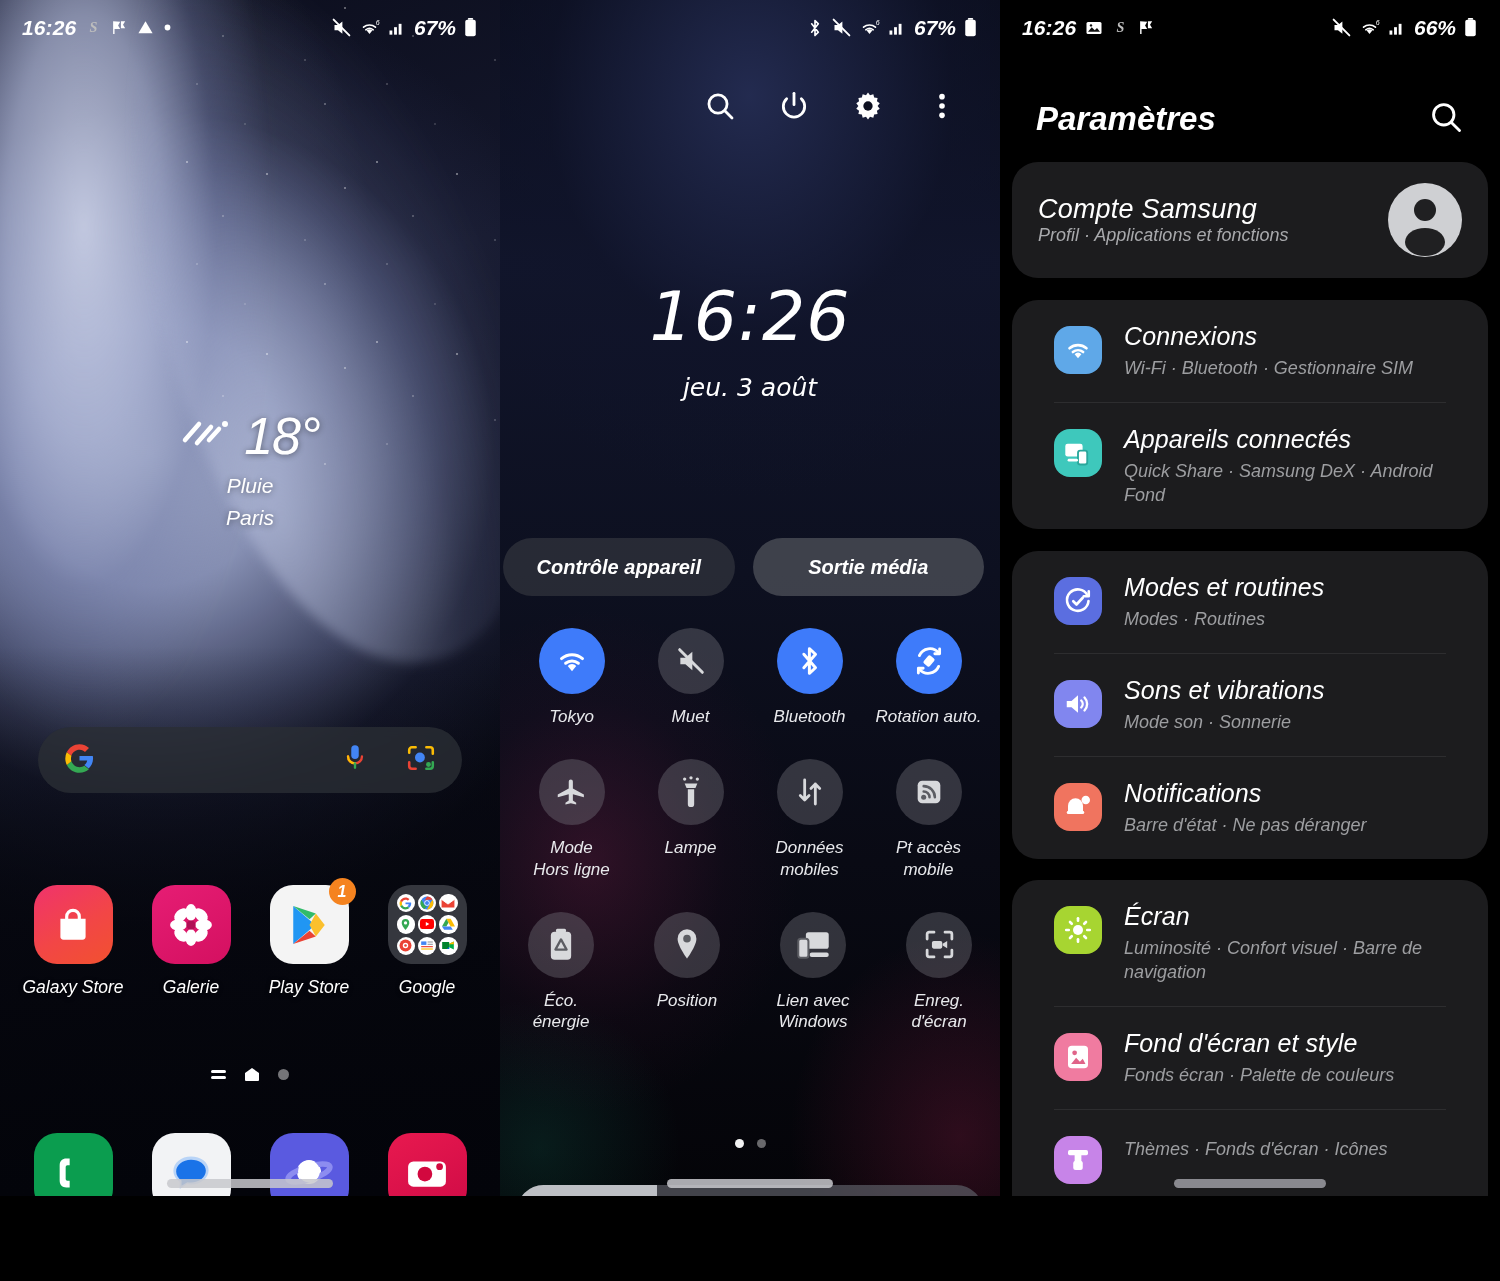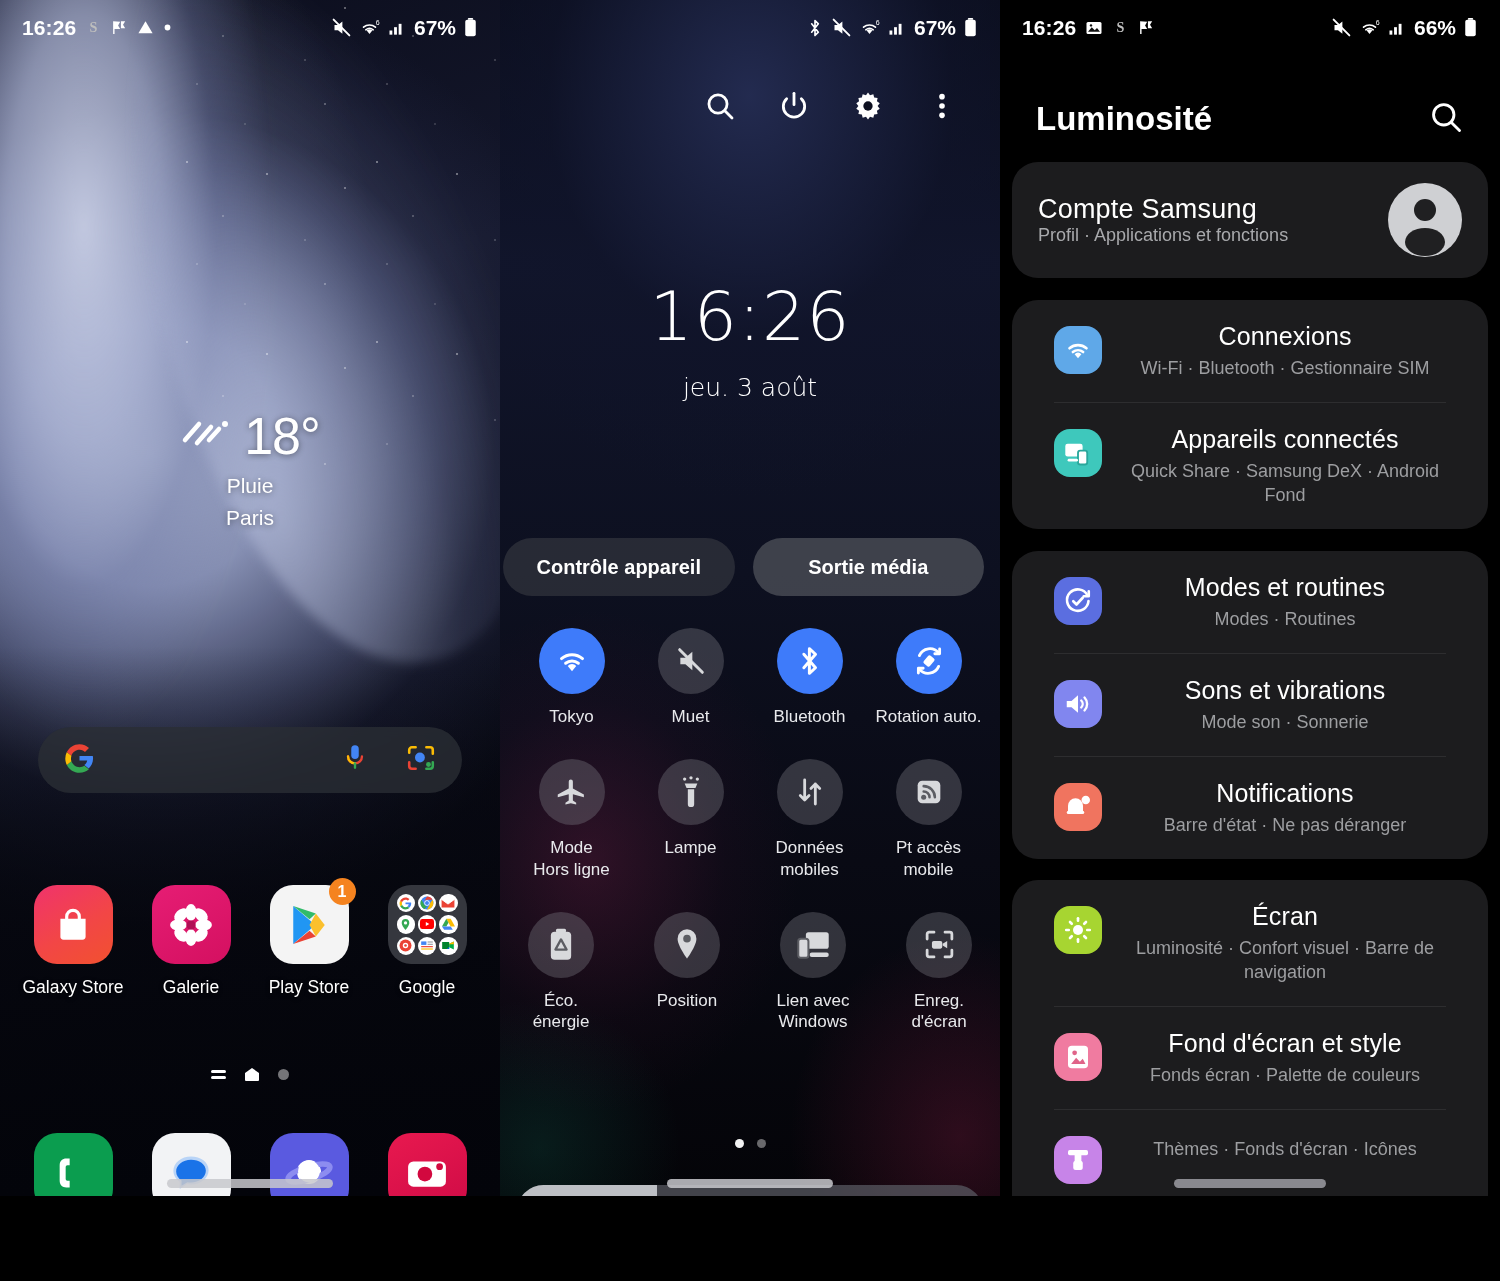--- a/index.html
+++ b/index.html
@@ -3,21 +3,21 @@
 <meta charset="utf-8">
 <style>
   * { box-sizing: border-box; margin: 0; padding: 0; }
   html, body {
     width: 1500px; height: 1281px;
     background: #000;
     font-family: "Liberation Sans", sans-serif;
     overflow: hidden;
   }
   .screens { display: flex; width: 1500px; height: 1281px; }
-  .panel { position: relative; width: 500px; height: 1196px; overflow: hidden; }
+  .panel { position: relative; width: 500px; height: 1196px; overflow: hidden; font-style: italic; }
 
   
   .statusbar {
     position: absolute; top: 0; left: 0; right: 0; height: 55px;
     display: flex; align-items: center; justify-content: space-between;
     padding: 0 22px; z-index: 30;
     color: #fff;
   }
   .sb-left { display: flex; align-items: center; gap: 9px; }
   .sb-right { display: flex; align-items: center; gap: 7px; }
@@ -194,21 +194,21 @@
     background: #1c1c1e; border-radius: 26px; z-index: 5;
   }
   .st-account { top: 162px; height: 116px; display: flex; align-items: center; padding: 8px 26px; }
   .st-acc-text { flex: 1; }
   .st-acc-title { color: #fff; font-size: 27px; font-weight: 400; letter-spacing: .2px; }
   .st-acc-sub { color: #a8a9ac; font-size: 18px; }
   .st-avatar {
     width: 74px; height: 74px; border-radius: 50%; background: #cfd0d3;
     display: flex; align-items: center; justify-content: center; overflow: hidden;
   }
-  .st-row { display: flex; padding: 22px 0 22px 0; margin: 0 42px; align-items: flex-start; text-align: center; }
+  .st-row { display: flex; padding: 22px 0 22px 0; margin: 0 42px; align-items: flex-start; }
   .st-row + .st-row { border-top: 1px solid #2d2d2f; }
   .st-ico {
     width: 48px; height: 48px; border-radius: 16px; flex: 0 0 48px;
     display: flex; align-items: center; justify-content: center; margin-right: 22px;
     margin-top: 4px;
   }
   .st-txt { flex: 1; min-width: 0; }
   .st-name { color: #fff; font-size: 25px; font-weight: 400; letter-spacing: .1px; }
   .st-sub { color: #9d9ea1; font-size: 18px; margin-top: 5px; line-height: 1.34; }
 
@@ -797,21 +797,21 @@
         <span class="sb-ico">
           <svg width="15" height="21" viewBox="0 0 16 24">
               <rect x="5" y="1" width="6" height="2.2" rx="1" fill="#fff"></rect>
               <rect x="2" y="3" width="12" height="19" rx="2.4" fill="#fff"></rect>
             </svg>
         </span>
       </div>
     </div>
 
     <div class="st-header">
-      <div class="st-title">Luminosité</div>
+      <div class="st-title">Paramètres</div>
       <span>
         <svg width="36" height="36" viewBox="0 0 24 24">
             <circle cx="10.5" cy="10.5" r="6.8" stroke="#fff" stroke-width="1.9" fill="none"></circle>
             <line x1="15.6" y1="15.6" x2="21" y2="21" stroke="#fff" stroke-width="1.9" stroke-linecap="round"></line>
           </svg>
       </span>
     </div>
 
     <div class="st-card st-account">
       <div class="st-acc-text">

